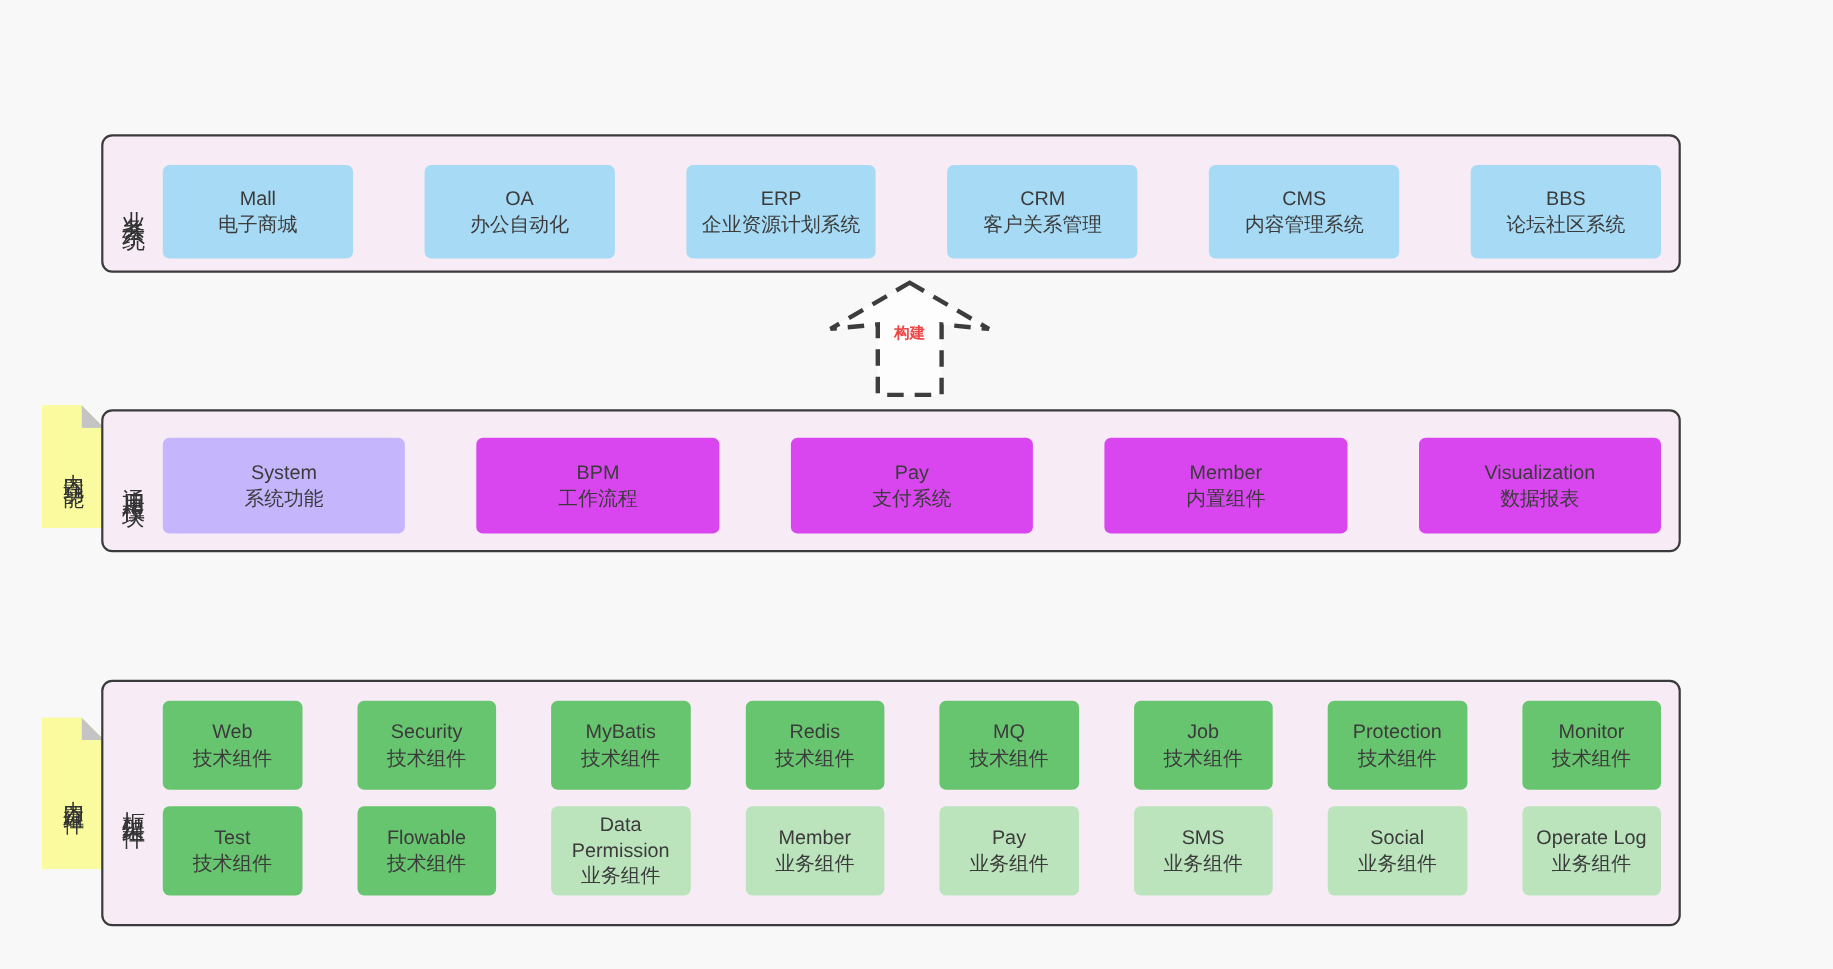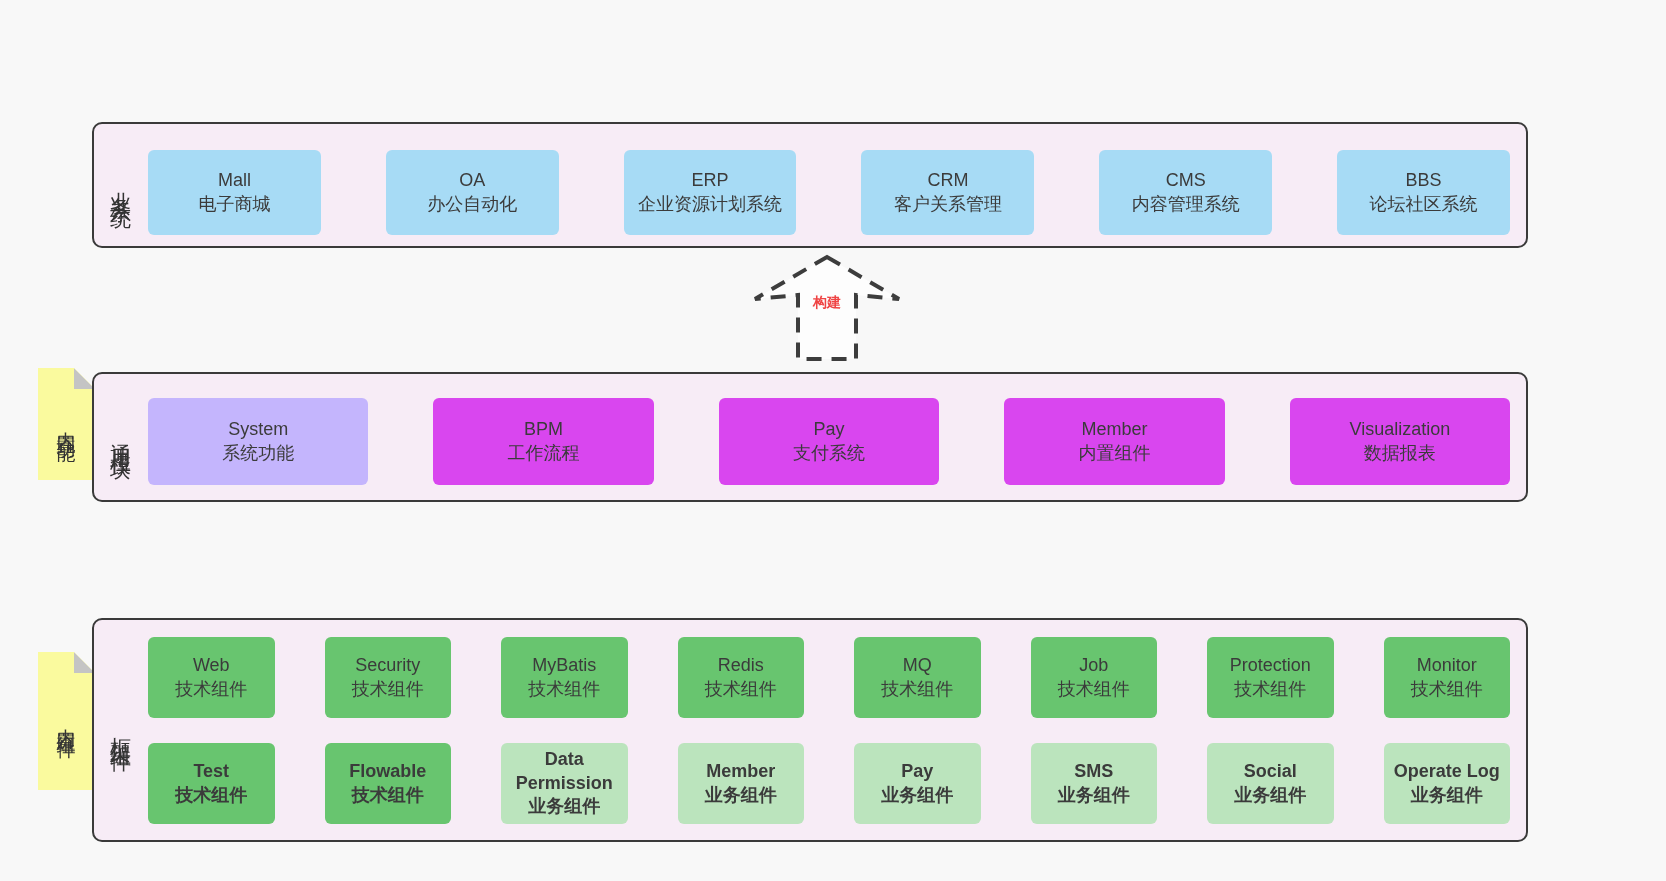--- a/index.html
+++ b/index.html
@@ -49,21 +49,21 @@
   .layer-business .rows{padding-top:26px;}
   .layer-modules .rows{padding-top:24px;}
   .layer-components .rows{padding-top:17px;}
 
   .box-row{display:flex;}
   .row-6{gap:65px;}
   .row-8{gap:50px;}
   .layer-business .box-row{height:85px;}
   .layer-modules .box-row{height:87px;}
   .layer-components .box-row{height:81px;}
-  .layer-components .box-row + .box-row{margin-top:25px;font-weight:bold;}
+  .layer-components .box-row + .box-row{margin-top:15px;}
 
   .box{
     flex:1;
     border-radius:6px;
     display:flex;flex-direction:column;
     align-items:center;justify-content:center;
     text-align:center;
     font-size:18px;
     line-height:1.32;
     padding:2px 6px;

